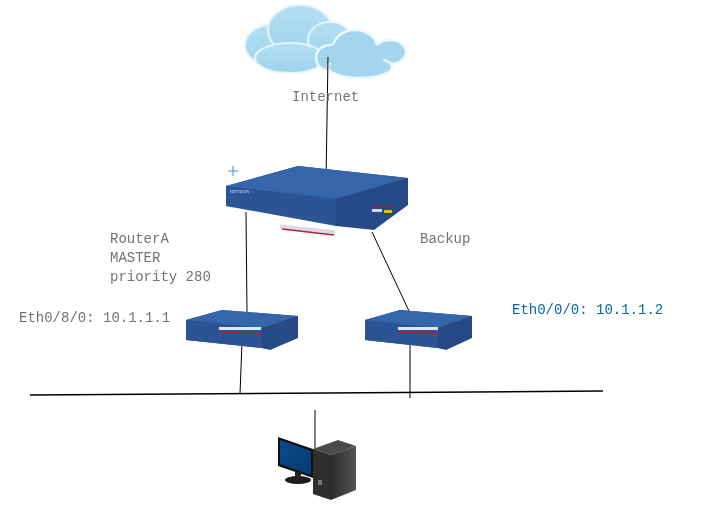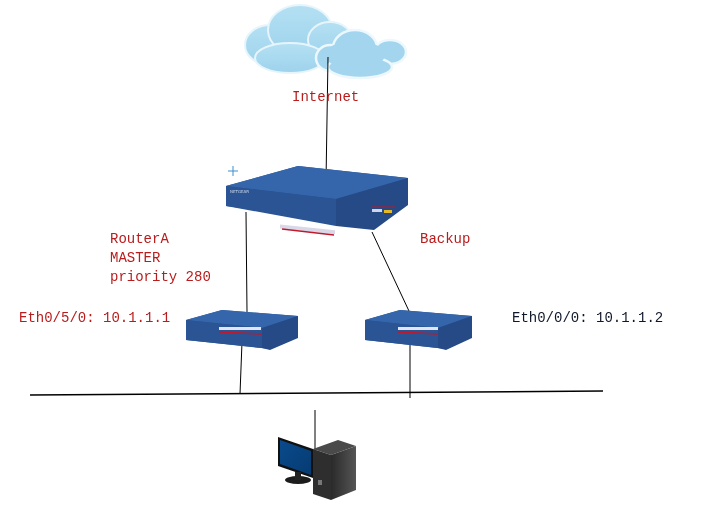--- a/index.html
+++ b/index.html
@@ -1,19 +1,19 @@
 <!DOCTYPE html>
 <html><head>
   <meta charset="utf-8">
   <style>
     html, body { margin: 0; padding: 0; background: #ffffff; }
     body { width: 702px; height: 524px; position: relative; overflow: hidden;
            font-family: "DejaVu Sans Mono", "Liberation Mono", monospace; }
     #canvas { position: absolute; left: 0; top: 0; width: 702px; height: 524px; }
-    .lbl { position: absolute; font-size: 14px; color: #b91c1c; white-space: nowrap;
+    .lbl { position: absolute; font-size: 14px; color: #737373; white-space: nowrap;
            font-family: "Liberation Mono", "DejaVu Sans Mono", monospace; letter-spacing: 0px; }
     .center { text-align: left; line-height: 19px; }
   </style>
 </head>
 <body>
 
 <svg id="canvas" viewBox="0 0 702 524" xmlns="http://www.w3.org/2000/svg">
   <defs>
     <linearGradient id="cloudGrad" x1="0" y1="0" x2="0" y2="1">
       <stop offset="0" stop-color="#b5e0f3"></stop>
@@ -107,14 +107,14 @@
 <div class="lbl center" style="left:110px; top:230px; width:130px;">
   <div>RouterA</div>
   <div>MASTER</div>
   <div>priority 280</div>
 </div>
 
 <div class="lbl center" style="left:420px; top:230px; width:132px;">
   <div>Backup</div>
 </div>
 
-<div class="lbl" style="left:19px; top:310px;">Eth0/5/0: 10.1.1.1</div>
-<div class="lbl" style="left:512px; top:310px; color:#0f172a;">Eth0/0/0: 10.1.1.2</div>
+<div class="lbl" style="left:19px; top:310px;">Eth0/8/0: 10.1.1.1</div>
+<div class="lbl" style="left:512px; top:302px; color:#0369a1;">Eth0/0/0: 10.1.1.2</div>
 
 </body></html>

